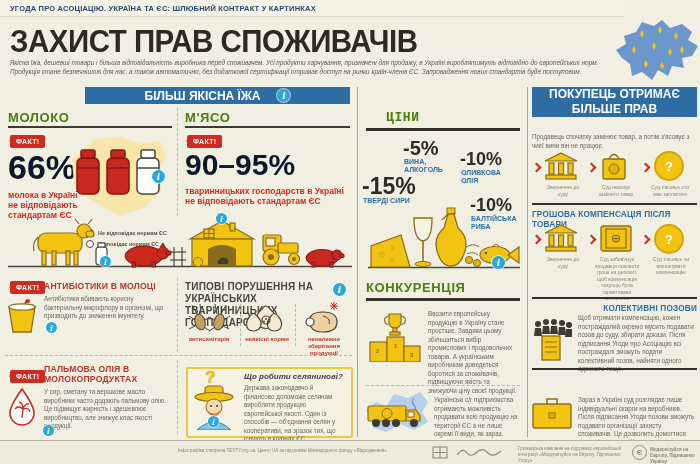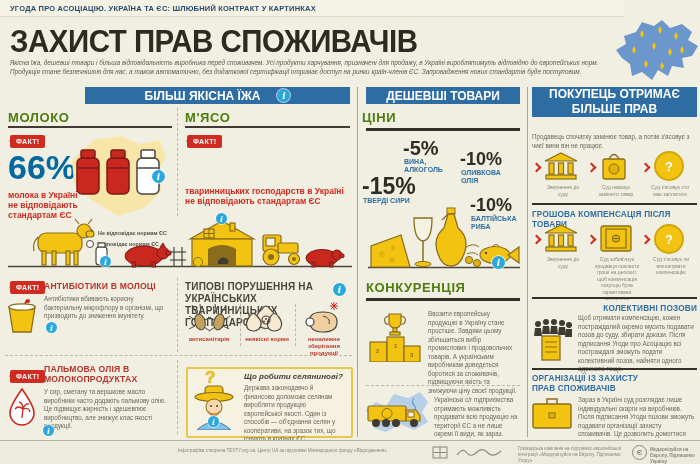--- a/index.html
+++ b/index.html
@@ -10,21 +10,21 @@
   .sub{font-size:6.4px;font-style:italic;color:#5c5850;line-height:1.35;}
   .bluebar{background:#2e6da4;color:#fff;font-weight:bold;text-align:center;display:flex;align-items:center;justify-content:center;gap:17px;}
   .colhead{font-size:13px;font-weight:bold;color:#4d7c0f;letter-spacing:.6px;}
   .rule-thin{height:2px;background:#3f3b33;}
   .rule-thick{height:3px;background:#33302a;}
   .vline{width:1px;background:#a7a396;}
   .vdash{width:0;border-left:1px dashed #bcb8a8;}
   .hdash{height:0;border-top:1px dashed #bcb8a8;}
   .fact{position:absolute;background:#d02b20;color:#fff;font-weight:bold;font-size:7px;line-height:1;padding:3px 6px;border-radius:2px;letter-spacing:.3px;}
   .fact:before{content:"";position:absolute;left:-4px;top:3px;border:3px solid transparent;border-right:4px solid #d02b20;}
-  .big{font-weight:bold;color:#0369a1;line-height:1;}
+  .big{font-weight:bold;color:#0f172a;line-height:1;}
   .redcap{color:#d02b20;font-weight:bold;font-size:8.5px;line-height:1.2;}
   .redhead{color:#b5342c;font-weight:bold;font-size:8.6px;line-height:1.15;letter-spacing:.2px;}
   .body-txt{color:#6b675c;font-size:6.3px;line-height:1.35;}
   .cap{color:#8c887c;font-size:5px;line-height:1.3;text-align:center;}
   .redlbl{color:#c0392b;font-weight:bold;font-size:6px;line-height:1.2;text-align:center;}
   .bluelbl{color:#2e6da4;font-weight:bold;font-size:7px;line-height:1.15;}
   .bluehead{color:#2e6da4;font-weight:bold;font-size:8.2px;letter-spacing:.2px;line-height:1.2;}
   .pct{font-weight:bold;color:#2f2b25;line-height:1;}
   .info{background:#2aa8dd;color:#fff;border-radius:50%;display:flex;align-items:center;justify-content:center;font-weight:bold;font-style:italic;font-family:"DejaVu Serif",serif;box-shadow:0 0 0 1px rgba(255,255,255,.6);}
   .i13{width:13px;height:13px;font-size:9px;}
@@ -110,20 +110,21 @@
     <span class="leg-txt">Не відповідає нормам ЄС</span>
   </div>
   <div class="abs" style="left:86px;top:240px;display:flex;align-items:center;gap:4px;">
     <span class="legend-dot" style="background:#fff;border:1px solid #4a463c;"></span>
     <span class="leg-txt">Відповідає нормам ЄС</span>
   </div>
 
   <div class="abs colhead" style="left:185px;top:110px;">М'ЯСО</div>
   <div class="abs rule-thin" style="left:185px;top:126px;width:165px;"></div>
   <div class="abs fact" style="left:187px;top:135px;">ФАКТ!</div>
+  <div class="abs big" style="left:185px;top:150px;font-size:30px;">90–95%</div>
   <div class="abs redcap" style="left:185px;top:186px;width:160px;">тваринницьких господарств в Україні не відповідають стандартам ЄС</div>
 
   <div class="abs vdash" style="left:177px;top:108px;height:108px;"></div>
   <div class="abs vdash" style="left:177px;top:278px;height:74px;"></div>
   <div class="abs vdash" style="left:177px;top:360px;height:74px;"></div>
   <div class="abs hdash" style="left:5px;top:355px;width:347px;"></div>
 
   <svg class="abs" style="left:8px;top:217px;" width="344" height="52" viewBox="0 0 344 52">
     <line x1="0" y1="49.5" x2="344" y2="49.5" stroke="#4a463c" stroke-width="1.5"></line>
 
@@ -279,24 +280,21 @@
     <circle cx="19" cy="22" r="1" fill="#4a463c"></circle>
       <circle cx="25" cy="22" r="1" fill="#4a463c"></circle>
     <path d="M5,46 Q22,30 39,46 Z" fill="#7ec4e8" stroke="#4a77a8" stroke-width="1"></path>
   </svg>
   <span class="abs info i11" style="left:208px;top:416px;">
       <span>i</span>
     </span>
   <div class="abs" style="left:244px;top:372px;width:100px;font-size:8px;font-weight:bold;font-style:italic;color:#3f3b33;">Що робити селянинові?</div>
   <div class="abs body-txt" style="left:244px;top:384px;width:100px;">Держава законодавчо й фінансово допоможе селянам виробляти продукцію європейської якості. Один із способів — об'єднання селян у кооперативи, на зразок тих, що існують в країнах ЄС.</div>
 
-  <div class="abs bluebar" style="left:366px;top:87px;width:154px;height:17px;font-size:12px;">
-    <span>ДЕШЕВШІ ТОВАРИ</span>
-  </div>
-  <div class="abs colhead" style="left:362px;top:110px;">ЦІНИ</div>
+  <div class="abs colhead" style="left:386px;top:110px;font-family:Liberation Mono, monospace;">ЦІНИ</div>
   <div class="abs rule-thick" style="left:366px;top:128px;width:154px;"></div>
 
   <div class="abs pct" style="left:403px;top:138px;font-size:20px;">-5%</div>
   <div class="abs bluelbl" style="left:404px;top:158px;width:55px;">ВИНА, АЛКОГОЛЬ</div>
 
   <div class="abs pct" style="left:460px;top:150px;font-size:18px;">-10%</div>
   <div class="abs bluelbl" style="left:461px;top:169px;width:50px;">ОЛИВКОВА ОЛІЯ</div>
 
   <div class="abs pct" style="left:362px;top:175px;font-size:23px;">-15%</div>
   <div class="abs bluelbl" style="left:363px;top:197px;width:60px;">ТВЕРДІ СИРИ</div>
@@ -452,21 +450,20 @@
     <g stroke="#8a6d1c">
         <line x1="13" y1="24" x2="25" y2="24"></line>
         <line x1="13" y1="29" x2="25" y2="29"></line>
         <line x1="13" y1="34" x2="25" y2="34"></line>
       </g>
   </svg>
   <div class="abs body-txt" style="left:578px;top:314px;width:119px;">Щоб отримати компенсацію, кожен постраждалий окремо мусить подавати позов до суду, збирати докази. Після підписання Угоди про Асоціацію всі постраждалі зможуть подати колективний позов, найняти одного адвоката тощо.</div>
 
   <div class="abs rule-thick" style="left:532px;top:368px;width:165px;height:2px;"></div>
 
-  <div class="abs bluehead" style="left:532px;top:374px;width:130px;">ОРГАНІЗАЦІЇ ІЗ ЗАХИСТУ ПРАВ СПОЖИВАЧІВ</div>
   <svg class="abs" style="left:532px;top:398px;" width="40" height="32" viewBox="0 0 40 32">
     <path d="M15,6 L15,1 L25,1 L25,6" fill="none" stroke="#8a6d1c" stroke-width="1.5"></path>
     <rect x="1" y="6" width="38" height="24" rx="2" fill="#f2c411" stroke="#8a6d1c" stroke-width="1.4"></rect>
     <rect x="17" y="15" width="6" height="5" fill="#e0b20f" stroke="#8a6d1c"></rect>
   </svg>
   <div class="abs body-txt" style="left:578px;top:396px;width:119px;">Зараз в Україні суд розглядає лише індивідуальні скарги на виробників. Після підписання Угоди позови зможуть подавати організації захисту споживачів. Це дозволить домогтися жорсткіших санкцій.</div>
 
   <div class="abs footer" style="left:0;top:440px;width:700px;height:24px;"></div>
   <div class="abs ftxt" style="left:178px;top:448px;width:245px;">Інфографіка створена TEXTY.org.ua, Центр UA за підтримки Міжнародного фонду «Відродження»</div>
   <svg class="abs" style="left:432px;top:446px;" width="16" height="13" viewBox="0 0 16 13">

